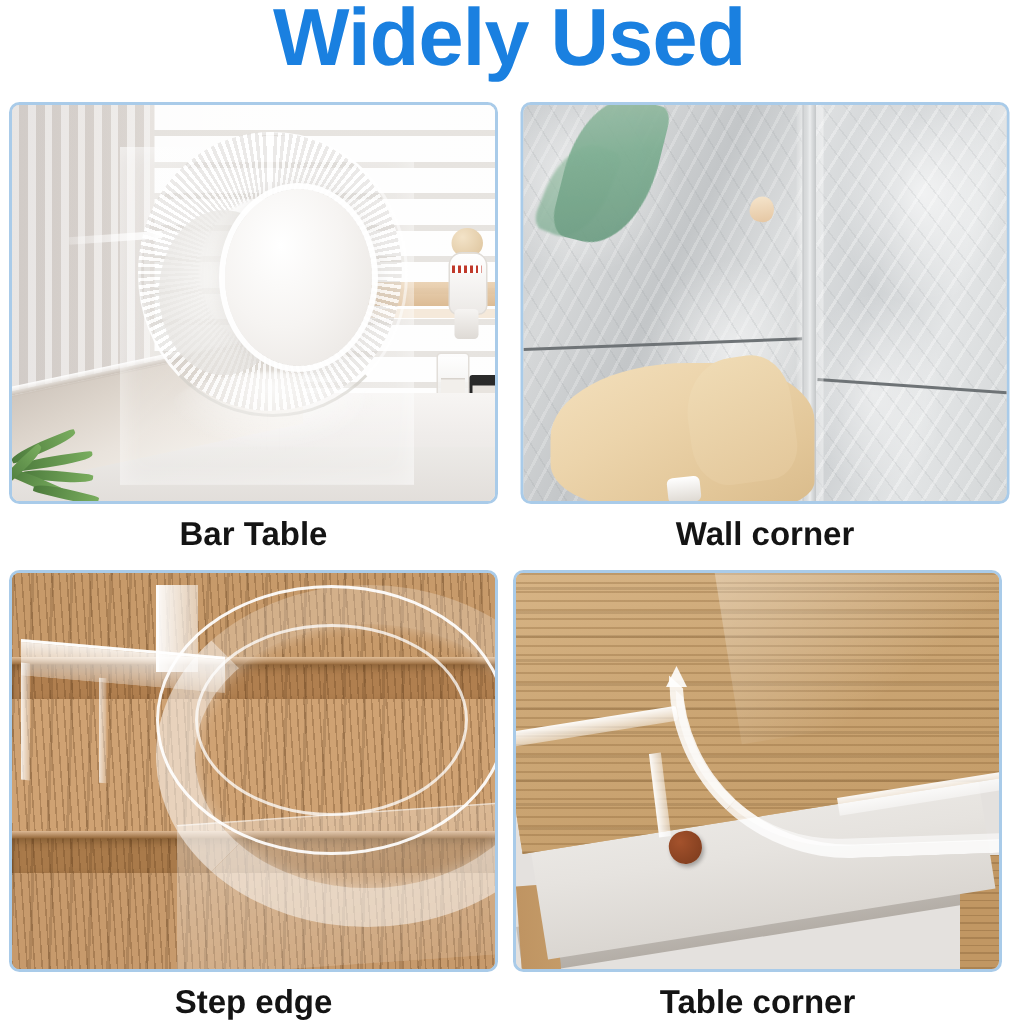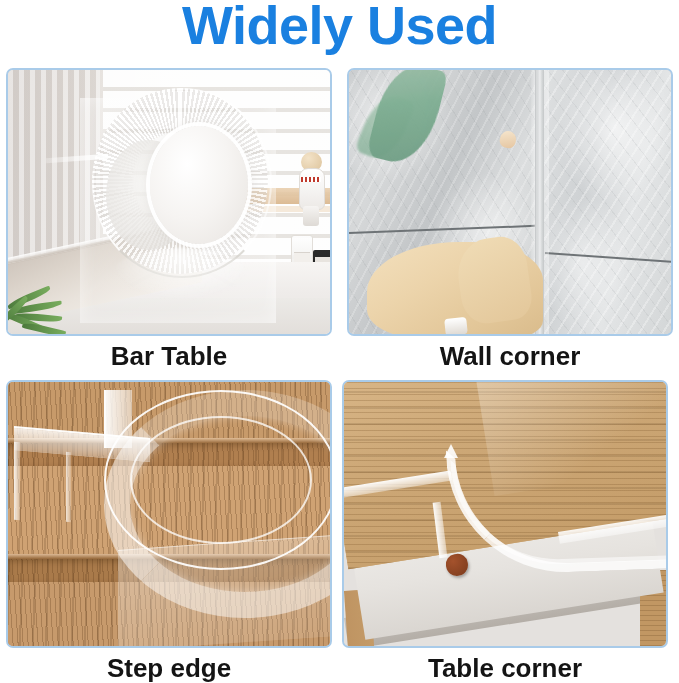--- a/index.html
+++ b/index.html
@@ -65,21 +65,21 @@
     background: #e9e6e2;
   }
   .photo .inner {
     position: absolute;
     inset: 0;
     overflow: hidden;
   }
   .caption {
     width: 326px;
     text-align: center;
-    font-size: 26px;
+    font-size: 22px;
     font-weight: bold;
     color: #141414;
     line-height: 32px;
     padding-top: 4px;
     letter-spacing: 0px;
     white-space: nowrap;
   }
 
   
   .s1-bg {

